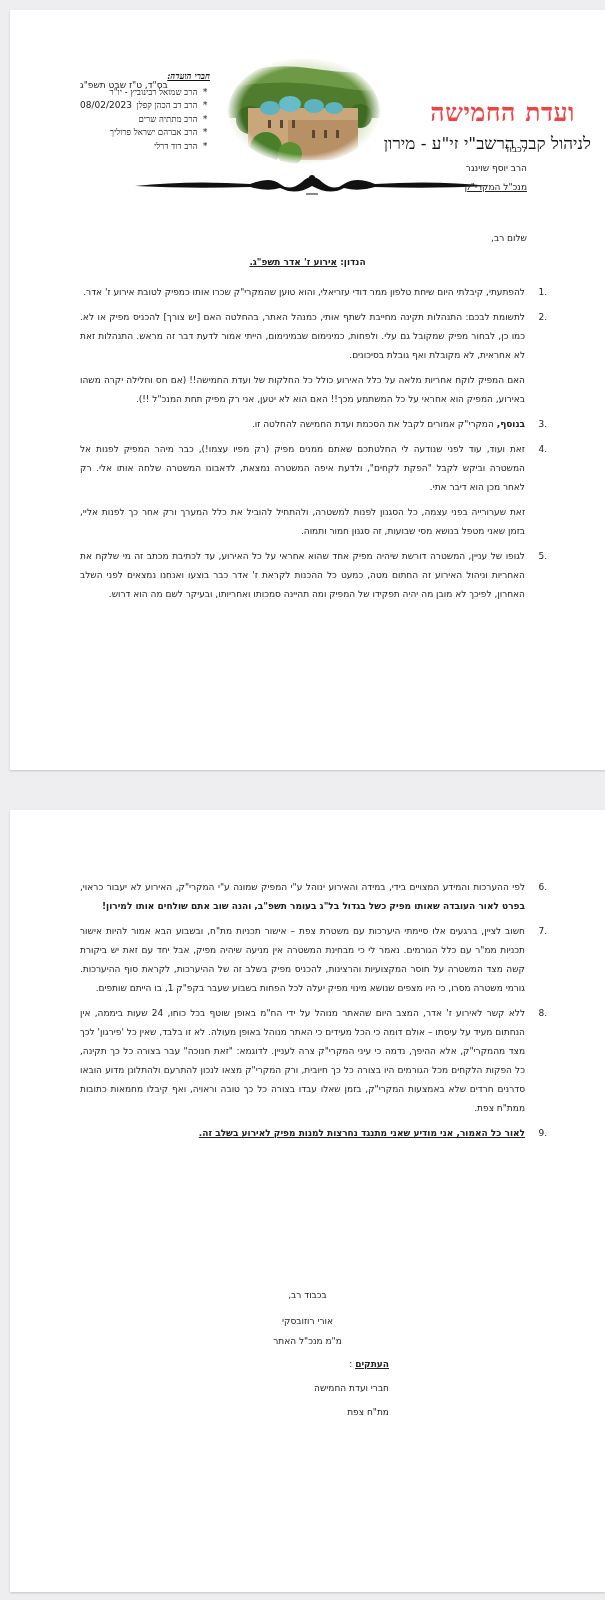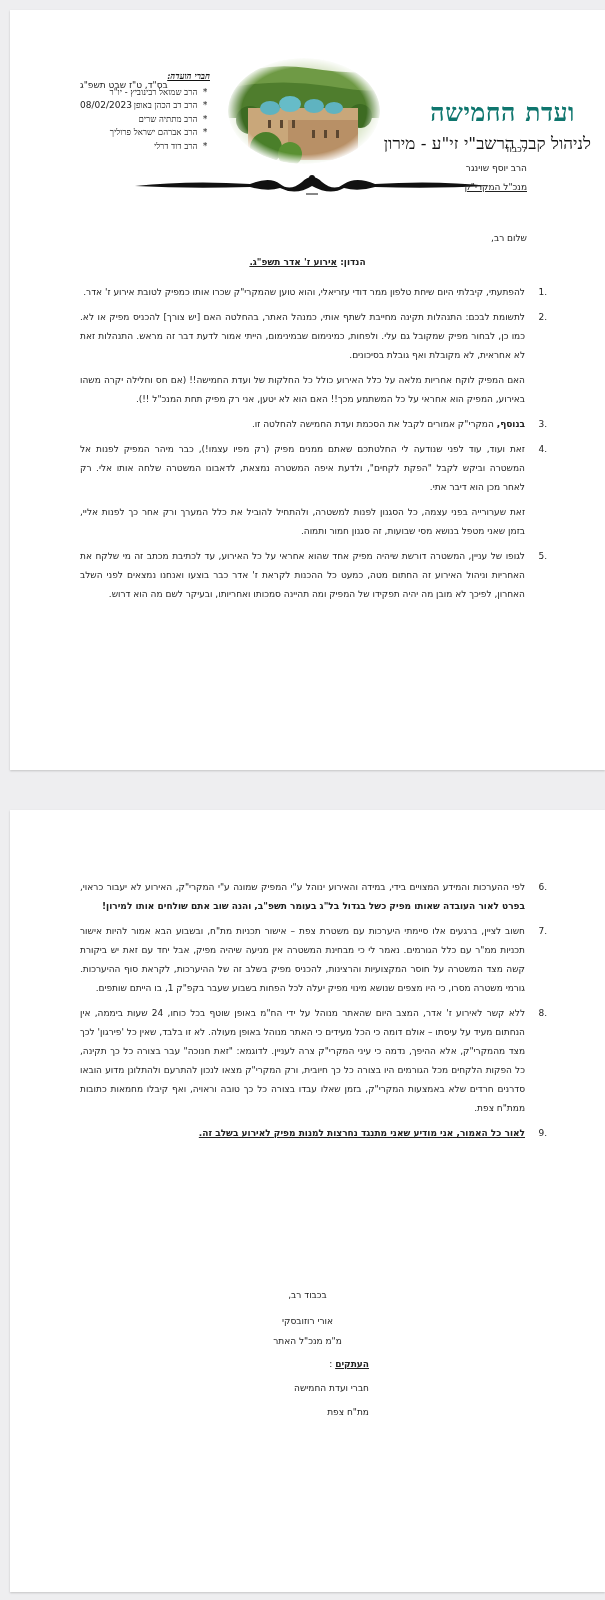--- a/index.html
+++ b/index.html
@@ -13,21 +13,21 @@
       position: absolute; left: 10px; width: 595px; background: #fff;
       box-shadow: 0 1px 2px rgba(0,0,0,0.18);
     }
     #page1 { top: 10px; height: 760px; }
     #page2 { top: 810px; height: 782px; }
 
     
     .org-title {
       position: absolute; right: 30px; top: 88px; direction: rtl;
       font-family: "DejaVu Serif", "Liberation Serif", serif;
-      font-weight: bold; font-size: 25px; color: #0f766e; letter-spacing: 0.5px;
+      font-weight: bold; font-size: 25px; color: #ef4444; letter-spacing: 0.5px;
     }
     .org-subtitle {
       position: absolute; right: 14px; top: 123px; direction: rtl;
       font-family: "DejaVu Serif", "Liberation Serif", serif;
       font-size: 17px; color: #111; white-space: nowrap;
     }
     .header-photo {
       position: absolute; left: 218px; top: 48px; width: 152px; height: 106px;
       border-radius: 50%; overflow: hidden;
       -webkit-mask-image: radial-gradient(ellipse at center, #000 58%, transparent 72%);
@@ -53,21 +53,21 @@
     .subject { left: 0; width: 595px; top: 247px; text-align: center; font-weight: bold; font-size: 9px; }
     .subject .u { text-decoration: underline; }
 
     .body-list { position: absolute; left: 70px; right: 80px; direction: rtl; font-size: 9px; line-height: 19px; color: #222; text-align: justify; }
     .item { position: relative; padding-right: 0; margin-bottom: 6px; }
     .item-num { position: absolute; right: -22px; top: 0; direction: ltr; }
     .para { margin-bottom: 6px; }
     .b { font-weight: bold; }
 
     .signoff { position: absolute; left: 0; width: 595px; direction: rtl; font-size: 9px; color: #222; text-align: center; }
-    .cc-block { position: absolute; right: 236px; direction: rtl; font-size: 9px; color: #222; line-height: 24px; text-align: right; }
+    .cc-block { position: absolute; right: 216px; direction: rtl; font-size: 9px; color: #222; line-height: 24px; text-align: right; }
     .cc-title { font-weight: bold; text-decoration: underline; }
   </style>
 </head>
 <body>
 
 <div class="page" id="page1">
 
   <div class="org-title">ועדת החמישה</div>
   <div class="org-subtitle">לניהול קבר הרשב"י זי"ע - מירון</div>
 
@@ -91,21 +91,21 @@
       <rect x="96" y="72" width="3" height="8" fill="#5b4630"></rect>
       <rect x="108" y="72" width="3" height="8" fill="#5b4630"></rect>
       <circle cx="38" cy="90" r="16" fill="#4a7f2a"></circle>
       <circle cx="62" cy="96" r="12" fill="#5a9032"></circle>
     </svg>
   </div>
 
   <div class="members">
     <div class="members-title">חברי הועדה:</div>
     <div class="member"><span class="member-bullet">*</span> <span>הרב שמואל רבינוביץ - יו"ר</span></div>
-    <div class="member"><span class="member-bullet">*</span> <span>הרב דב הכהן באופן</span></div>
+    <div class="member"><span class="member-bullet">*</span> <span>הרב דב הכהן קפלן</span></div>
     <div class="member"><span class="member-bullet">*</span> <span>הרב מתתיה שרים</span></div>
     <div class="member"><span class="member-bullet">*</span> <span>הרב אברהם ישראל פרוליך</span></div>
     <div class="member"><span class="member-bullet">*</span> <span>הרב דוד דרלי</span></div>
   </div>
 
   <svg class="flourish" viewBox="0 0 365 28">
     <path d="M5 16 Q60 10 120 14 Q140 6 150 14 Q160 22 172 12 Q182 2 192 12 Q204 22 214 14 Q226 6 245 14 Q305 10 360 16 Q300 19 245 17 Q228 22 214 18 Q200 26 182 16 Q166 26 150 18 Q138 22 120 17 Q60 19 5 16 Z" fill="#111"></path>
     <circle cx="182" cy="8" r="3" fill="#111"></circle>
     <path d="M176 24 L188 24" stroke="#111" stroke-width="1"></path>
   </svg>

